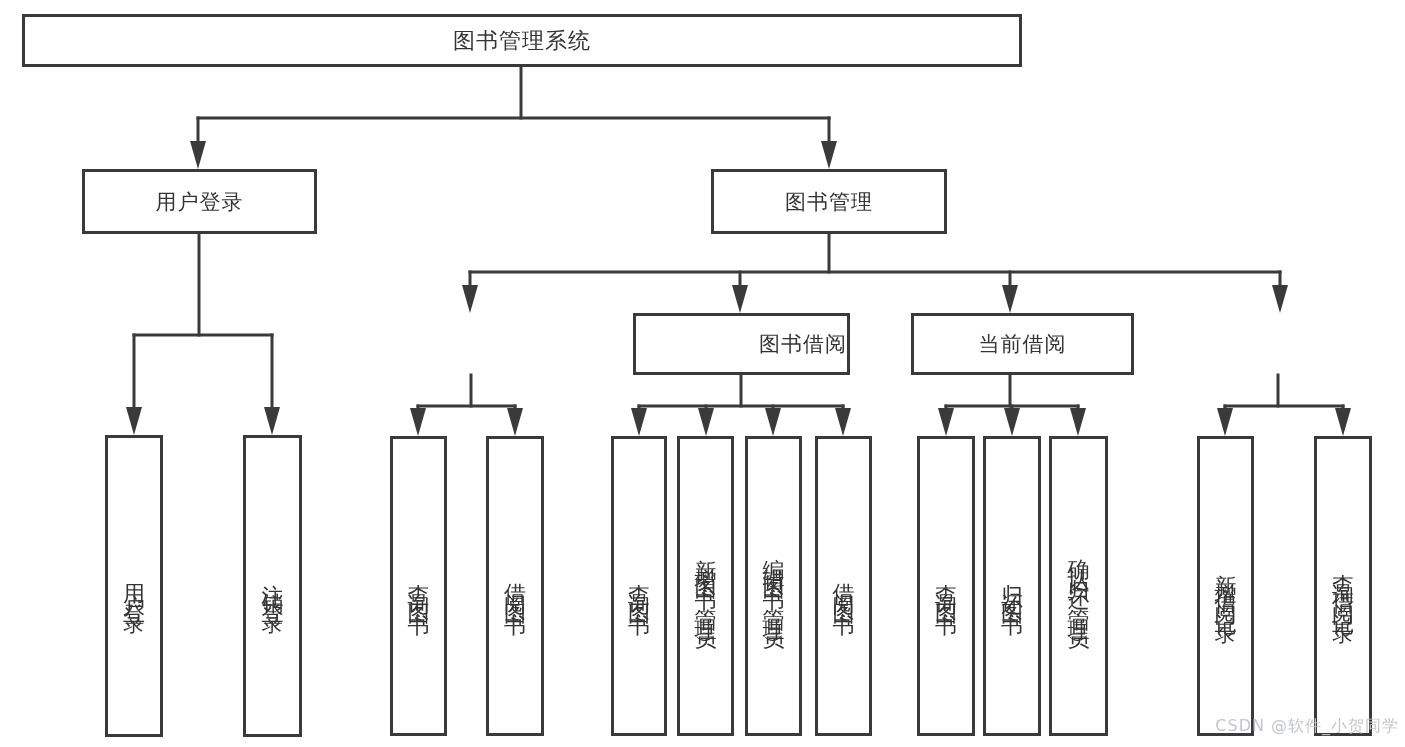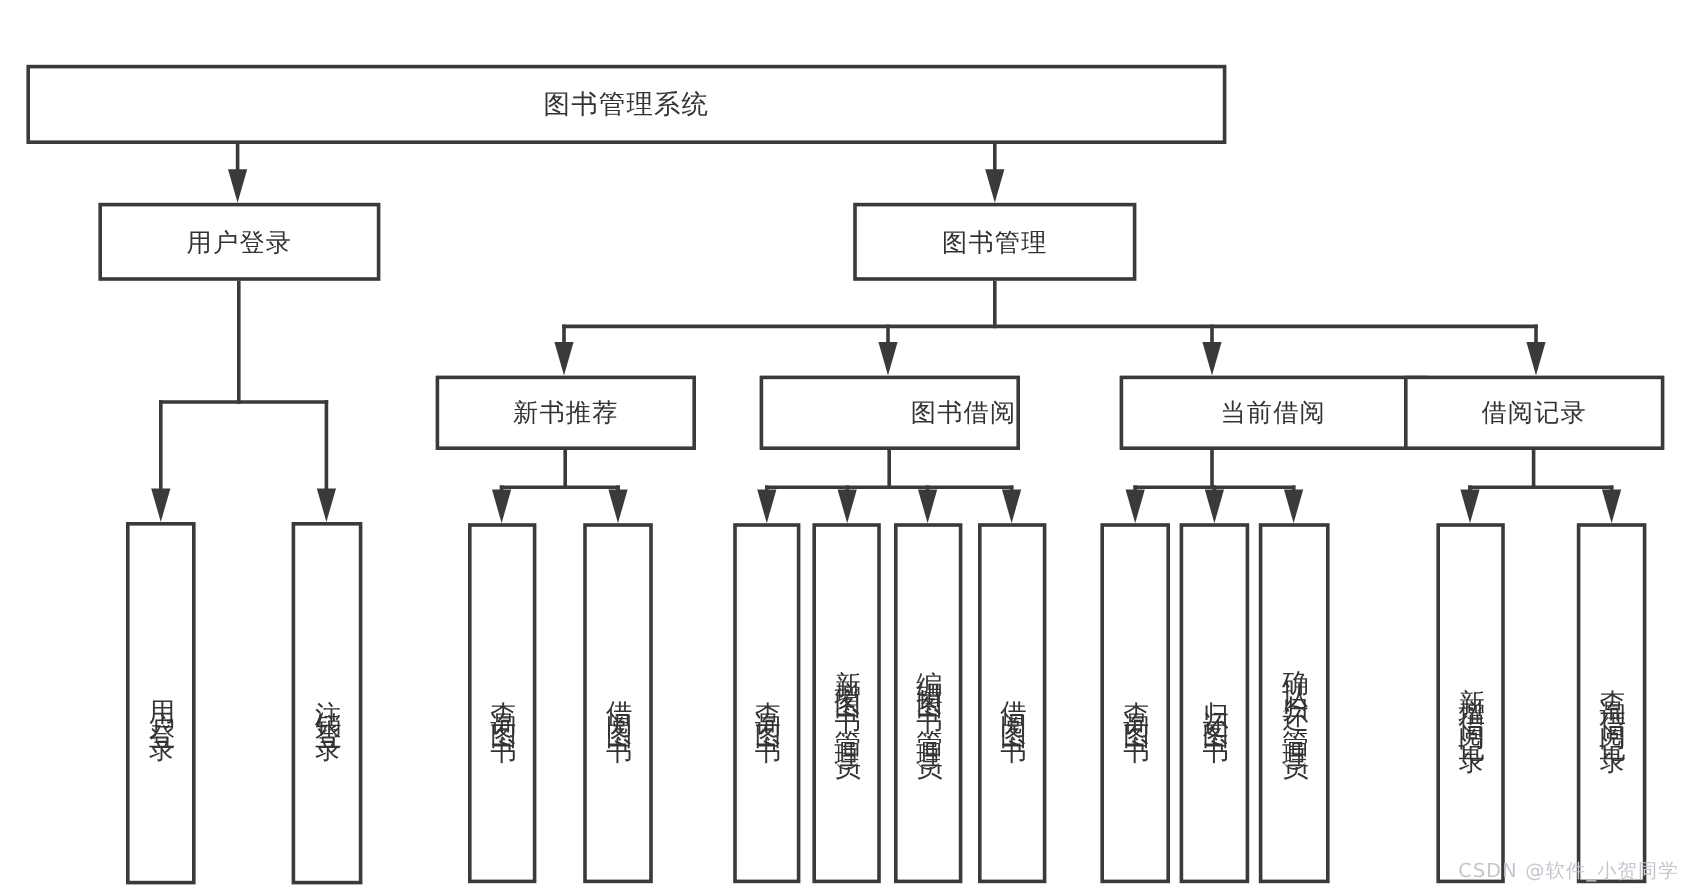--- a/index.html
+++ b/index.html
@@ -101,40 +101,34 @@
       <line x1="1078" y1="406" x2="1078" y2="416" class="wire"></line>
       <polygon points="1070,408 1086,408 1078,436" class="arrowhead"></polygon>
       <line x1="1278" y1="375" x2="1278" y2="406" class="wire"></line>
       <line x1="1225" y1="406" x2="1343" y2="406" class="wire"></line>
       <line x1="1225" y1="406" x2="1225" y2="416" class="wire"></line>
       <polygon points="1217,408 1233,408 1225,436" class="arrowhead"></polygon>
       <line x1="1343" y1="406" x2="1343" y2="416" class="wire"></line>
       <polygon points="1335,408 1351,408 1343,436" class="arrowhead"></polygon>
     </svg>
   <div id="nodes">
-      <div class="node root" style="left: 22px; top: 14px; width: 1000px; height: 66px; margin-top: 40px;">
+      <div class="node root" style="left: 22px; top: 14px; width: 1000px; height: 53px;">
         <span class="label">图书管理系统</span>
       </div>
       <div class="node" style="left: 82px; top: 169px; width: 235px; height: 65px;">
         <span class="label">用户登录</span>
       </div>
       <div class="node" style="left: 711px; top: 169px; width: 236px; height: 65px;">
         <span class="label">图书管理</span>
       </div>
-      <div class="node" style="left: 363px; top: 313px; width: 217px; height: 62px;">
-        <span class="label">新书推荐</span>
-      </div>
       <div class="node" style="left: 633px; top: 313px; width: 217px; height: 62px; justify-content: flex-end;">
         <span class="label">图书借阅</span>
       </div>
-      <div class="node" style="left: 933px; top: 313px; width: 256px; height: 62px;">
+      <div class="node" style="left: 911px; top: 313px; width: 223px; height: 62px;">
         <span class="label">当前借阅</span>
-      </div>
-      <div class="node" style="left: 1170px; top: 313px; width: 217px; height: 62px;">
-        <span class="label">借阅记录</span>
       </div>
       <div class="node vertical" style="left: 105px; top: 435px; width: 58px; height: 302px;">
         <span class="label">用户登录</span>
       </div>
       <div class="node vertical" style="left: 243px; top: 435px; width: 59px; height: 302px;">
         <span class="label">注销登录</span>
       </div>
       <div class="node vertical" style="left: 390px; top: 436px; width: 57px; height: 300px;">
         <span class="label">查询图书</span>
       </div>

